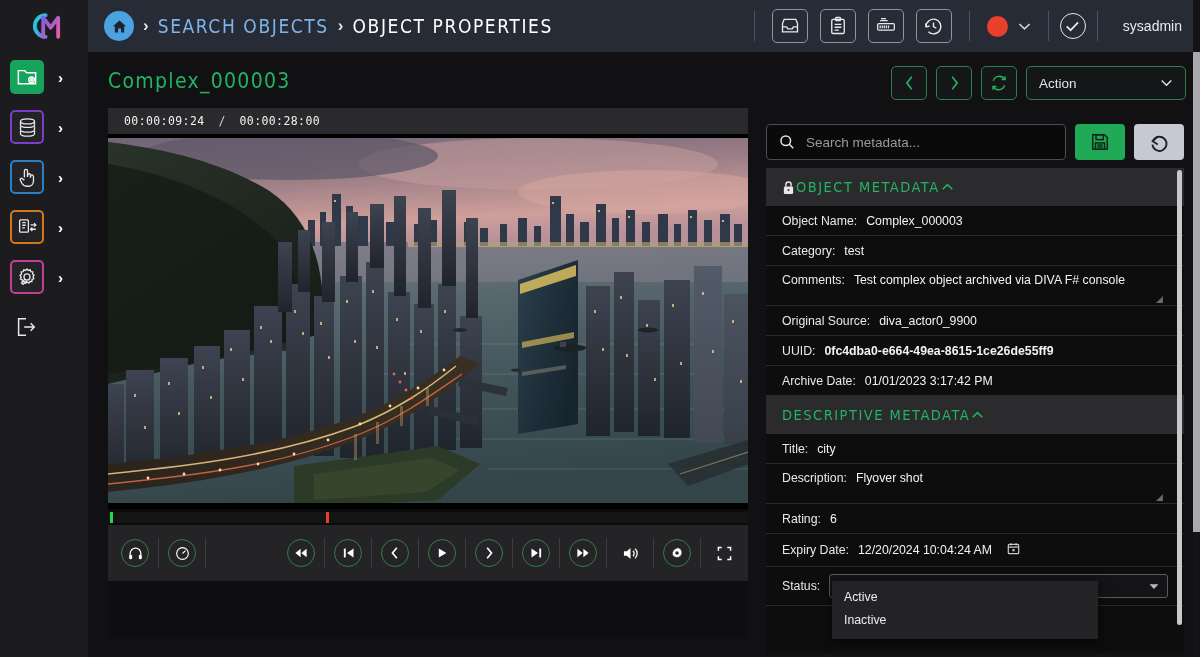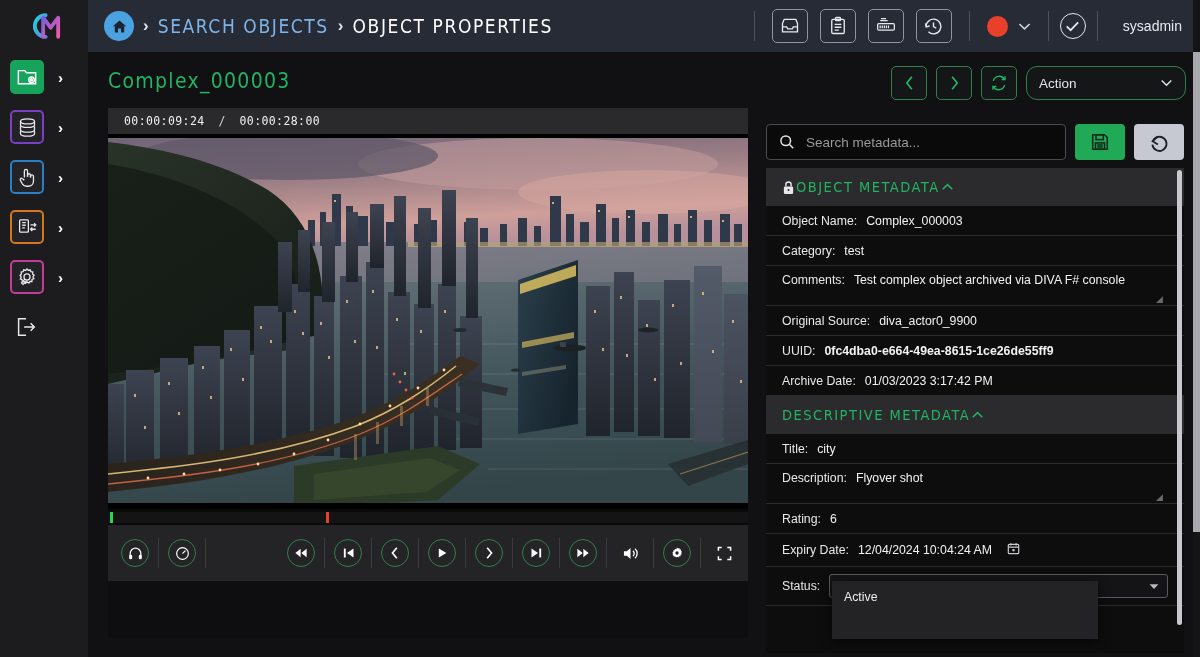--- a/index.html
+++ b/index.html
@@ -73,21 +73,21 @@
     position: absolute; left: 20px; top: 17px;
     color: #22b463; font-size: 21px; letter-spacing: 1.3px;
     font-family: "DejaVu Sans Condensed","Liberation Sans", sans-serif;
   }
   .title-actions { position: absolute; right: 14px; top: 14px; display: flex; align-items: center; gap: 9px; }
   .gbtn {
     width: 36px; height: 34px; border: 1px solid #2f7f4e; border-radius: 5px;
     background: #141618; display: flex; align-items: center; justify-content: center; cursor: pointer;
   }
   .action-sel {
-    width: 160px; height: 34px; border: 1px solid #2f7f4e; border-radius: 11px;
+    width: 160px; height: 34px; border: 1px solid #2f7f4e; border-radius: 5px;
     background: #141618; display: flex; align-items: center; justify-content: space-between;
     padding: 0 12px; color: #dfe4ea; font-size: 13.5px; cursor: pointer;
   }
 
   
   .player { position: absolute; left: 20px; top: 56px; width: 640px; height: 530px; background: #0e0e10; }
   .tc-bar {
     height: 26px; background: #2a2a2d; display: flex; align-items: center;
     padding-left: 16px; gap: 14px;
   }
@@ -755,21 +755,21 @@
         <div class="row">
           <span class="row-label">Original Source:</span>
           <span class="row-val">diva_actor0_9900</span>
         </div>
         <div class="row">
           <span class="row-label">UUID:</span>
           <span class="row-val" style="font-weight:600">0fc4dba0-e664-49ea-8615-1ce26de55ff9</span>
         </div>
         <div class="row">
           <span class="row-label">Archive Date:</span>
-          <span class="row-val">01/03/2023 3:17:42 PM</span>
+          <span class="row-val">01/01/2023 3:17:42 PM</span>
         </div>
 
         <div class="sec-head">
           <span class="sec-title">DESCRIPTIVE METADATA</span>
           <svg width="13" height="8" viewBox="0 0 14 9" fill="none" stroke="#22b463" stroke-width="1.7">
               <path d="M1.6 7 L7 1.8 L12.4 7"></path>
             </svg>
         </div>
 
         <div class="row">
@@ -780,21 +780,21 @@
           <span class="row-label">Description:</span>
           <span class="row-val">Flyover shot</span>
           <span class="grip">◢</span>
         </div>
         <div class="row">
           <span class="row-label">Rating:</span>
           <span class="row-val">6</span>
         </div>
         <div class="row">
           <span class="row-label">Expiry Date:</span>
-          <span class="row-val">12/04/2024 10:04:24 AM</span>
+          <span class="row-val">12/20/2024 10:04:24 AM</span>
           <span class="cal-ico">
             <svg width="13" height="13" viewBox="0 0 14 14" fill="none" stroke="#c9c9cd" stroke-width="1.3">
               <rect x="1.4" y="2.6" width="11.2" height="10" rx="1"></rect>
                 <path d="M1.4 5.6h11.2M4.2 1.4v2.4M9.8 1.4v2.4"></path>
               <rect x="5.8" y="7.6" width="2.4" height="2.4" fill="#c9c9cd" stroke="none"></rect>
             </svg>
           </span>
         </div>
         <div class="row">
           <span class="row-label">Status:</span>
@@ -807,18 +807,19 @@
         </div>
 
         <div class="scroll-in"></div>
       </div>
     </div>
 
   </div>
 
   <div class="dd">
     <div class="dd-item">Active</div>
+    <div class="dd-item">Inactive</div>
   </div>
 
   <div class="pagebar-track"></div>
   <div class="pagebar"></div>
 
 </div>
 
 </body></html>

